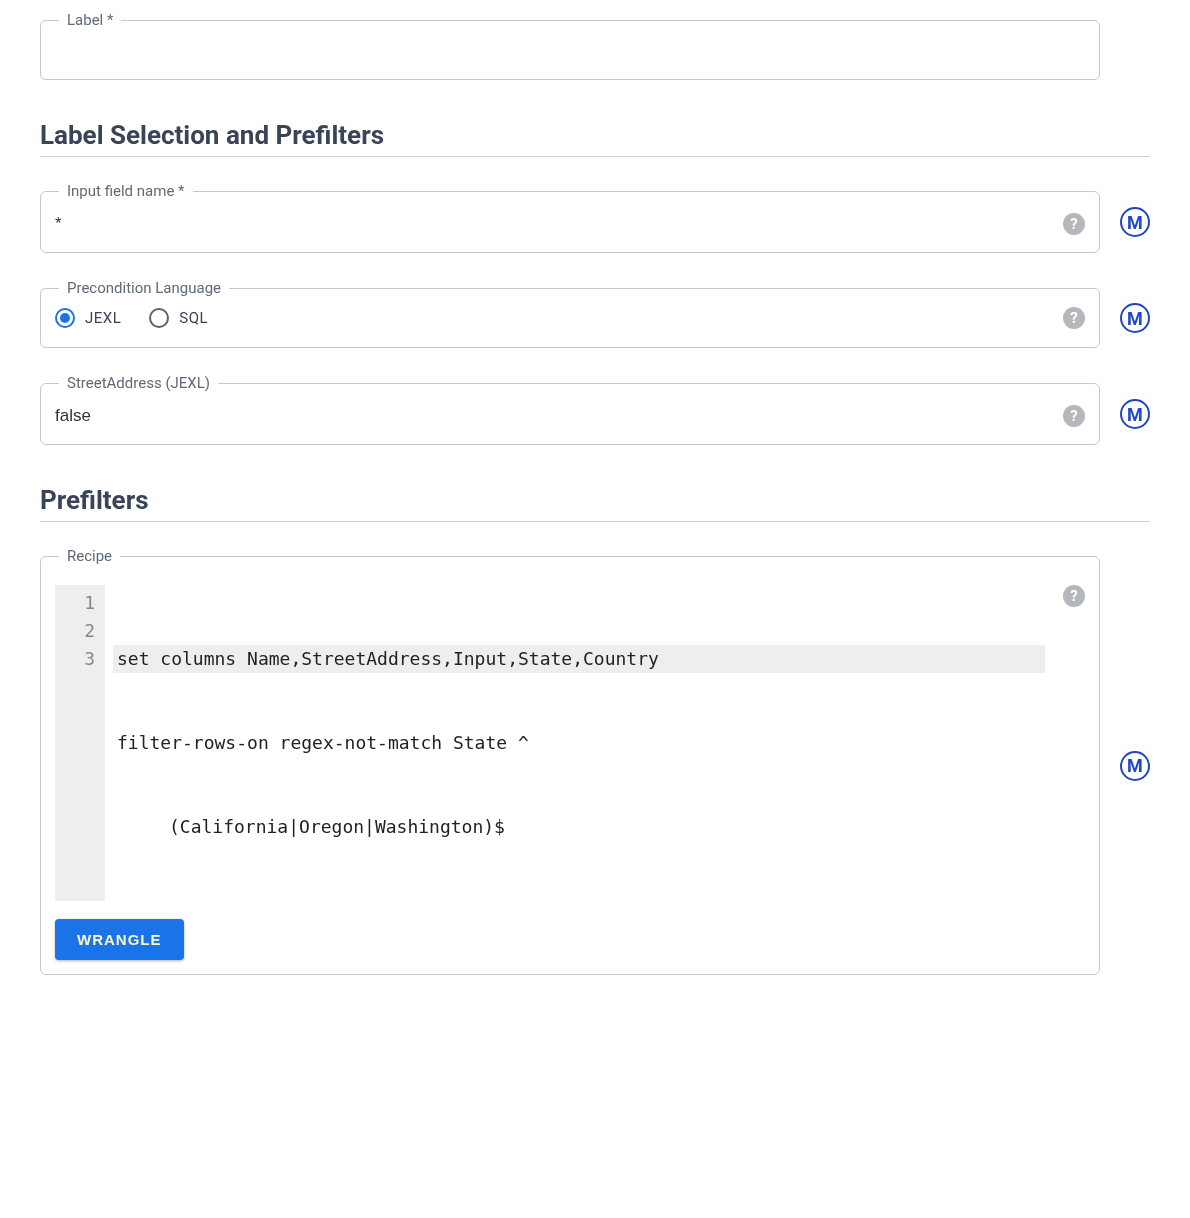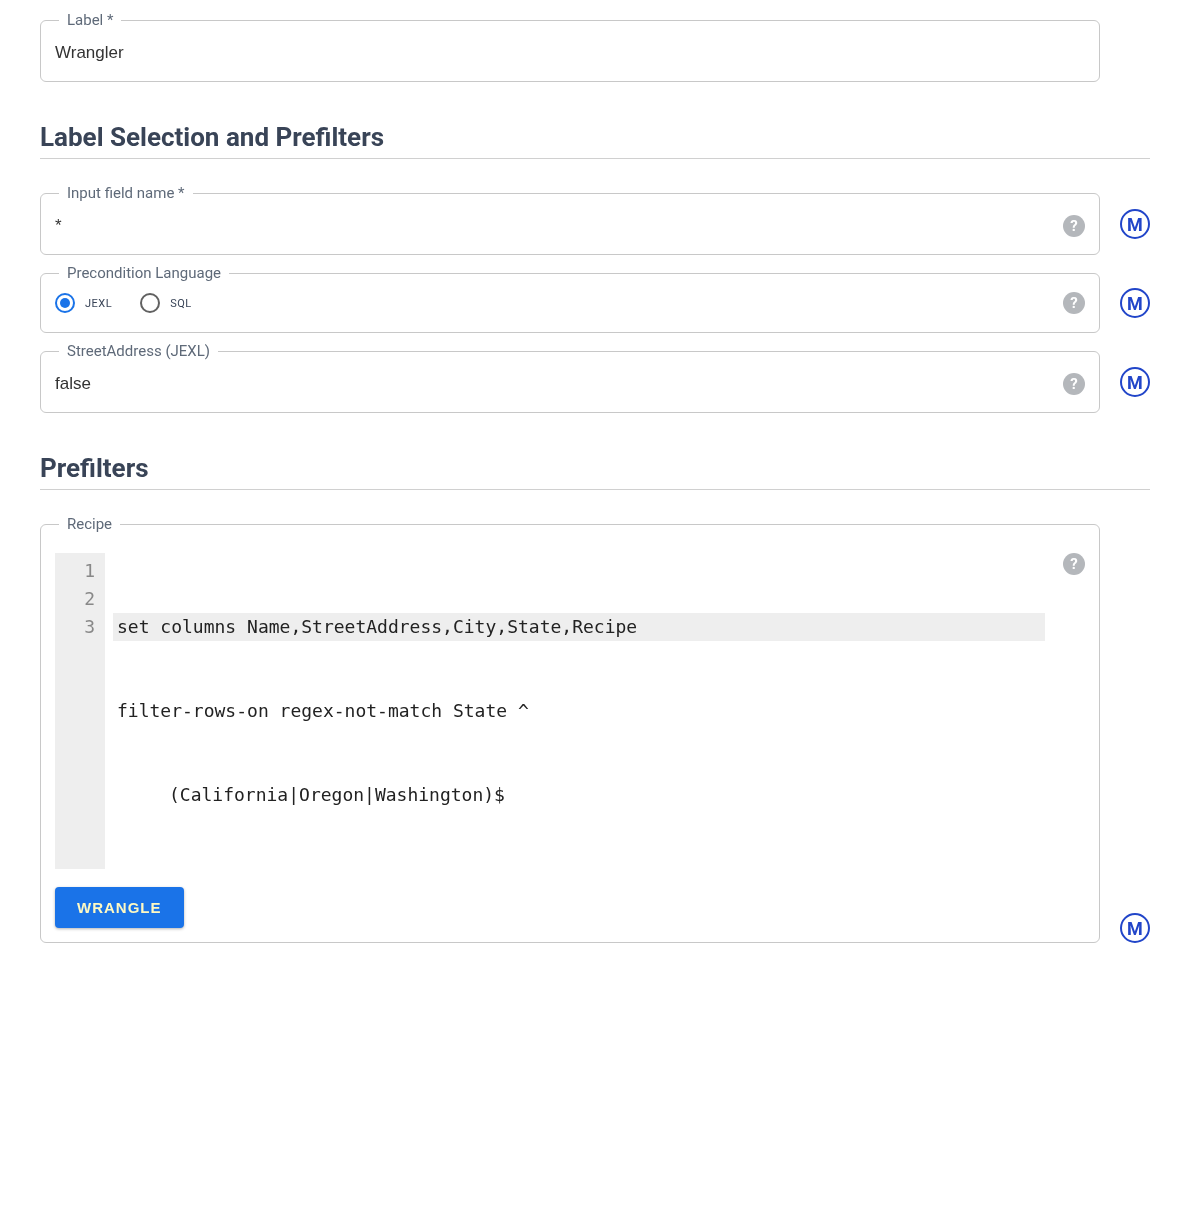--- a/index.html
+++ b/index.html
@@ -8,21 +8,21 @@
     padding: 20px 40px;
     font-family: -apple-system, BlinkMacSystemFont, "Segoe UI", Roboto, Helvetica, Arial, sans-serif;
     background: #fff;
     color: #333;
     width: 1190px;
   }
   .field-row {
     display: flex;
     align-items: center;
     gap: 20px;
-    margin-bottom: 18px;
+    margin-bottom: 35px;
   }
   .fieldset {
     position: relative;
     border: 1px solid #c8c8c8;
     border-radius: 6px;
     padding: 18px 14px 14px 14px;
     flex: 1;
     min-height: 60px;
   }
   .fieldset-legend {
@@ -105,21 +105,21 @@
     justify-content: center;
   }
   .radio-outer.checked { border: 2.5px solid #1a73e8; }
   .radio-outer.unchecked { border: 2.5px solid #616161; }
   .radio-inner {
     width: 10px; height: 10px;
     border-radius: 50%;
     background: #1a73e8;
   }
   .radio-label {
-    font-size: 11px;
+    font-size: 15px;
     color: #394457;
     letter-spacing: 0.5px;
   }
   .recipe-fieldset {
     padding: 28px 14px 14px 14px;
   }
   .code-area {
     display: flex;
     gap: 10px;
     align-items: flex-start;
@@ -165,21 +165,20 @@
     box-shadow: 0 1px 3px rgba(0,0,0,0.3);
   }
   .spacer-narrow { width: 30px; flex-shrink: 0; }
 </style>
 </head>
 <body>
 
 <div class="field-row">
   <div class="fieldset">
     <span class="fieldset-legend">Label *</span>
-    <input type="text" class="text-input" value="Wrangler" style="">
   </div>
   <span class="spacer-narrow"></span>
 </div>
 
 <h2 class="section-title">Label Selection and Prefilters</h2>
 <hr class="section-rule">
 
 <div class="field-row">
   <div class="fieldset">
     <span class="fieldset-legend">Input field name *</span>
@@ -220,33 +219,33 @@
       <input type="text" class="text-input" value="false" style="">
       <span class="help-icon">?</span>
     </div>
   </div>
   <span class="macro-icon">M</span>
 </div>
 
 <h2 class="section-title">Prefilters</h2>
 <hr class="section-rule">
 
-<div class="field-row" style="align-items:flex-end;">
+<div class="field-row" style="align-items:center;">
   <div class="fieldset recipe-fieldset">
     <span class="fieldset-legend">Recipe</span>
     <div class="code-area">
       <div class="code-box">
         <div class="gutter">
           <div>1</div>
           <div>2</div>
           <div></div>
           <div>3</div>
         </div>
         <div class="code-lines">
-          <div class="code-line active">set columns Name,StreetAddress,City,State,Recipe</div>
+          <div class="code-line active">set columns Name,StreetAddress,Input,State,Country</div>
           <div class="code-line">filter-rows-on regex-not-match State ^</div>
           <div class="code-line code-wrap">(California|Oregon|Washington)$</div>
         </div>
       </div>
       <span class="help-icon">?</span>
     </div>
     <button class="wrangle-btn">WRANGLE</button>
   </div>
   <span class="macro-icon">M</span>
 </div>

